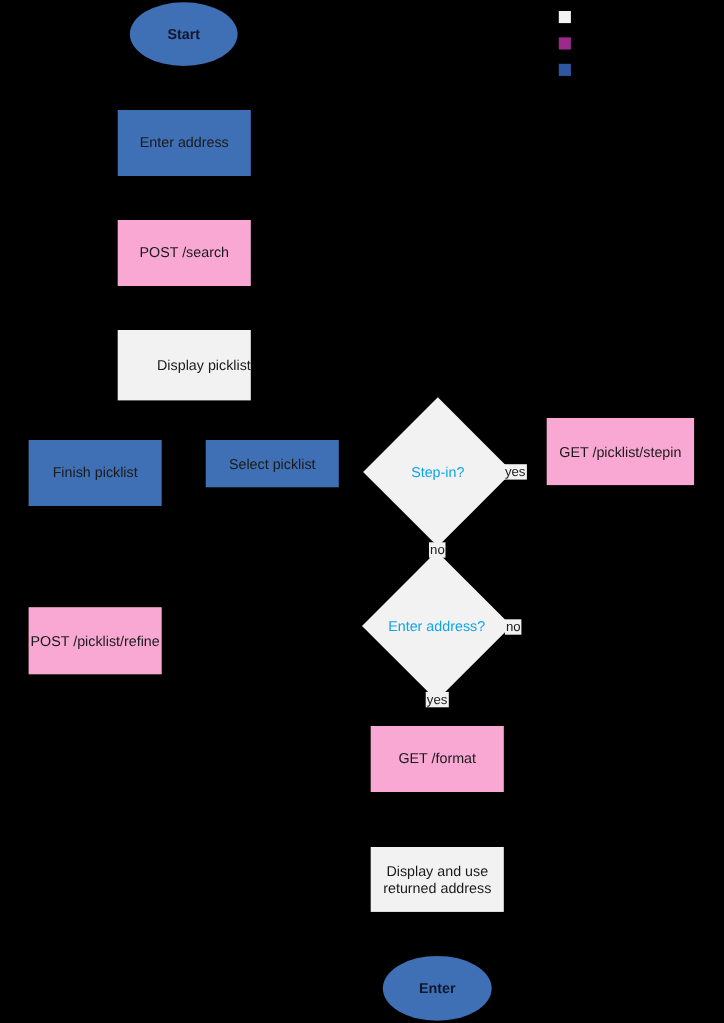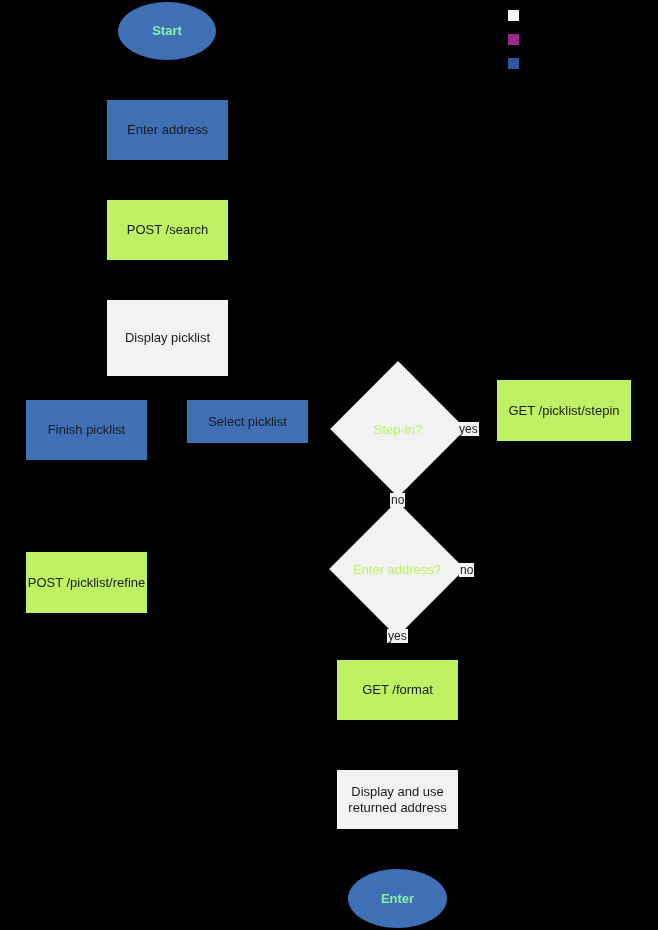--- a/index.html
+++ b/index.html
@@ -24,33 +24,33 @@
     justify-content: center;
     text-align: center;
     line-height: 1.2;
   }
   
   .rect {
     font-size: 13px;
     color: #1a1a1a;
   }
   .rect.blue   { background: #3F6FB5; }
-  .rect.magenta{ background: #bef264; }
+  .rect.magenta{ background: #f9a8d4; }
   .rect.white  { background: #F2F2F2; }
 
   
   .rect .label {
     white-space: nowrap;
   }
 
   
   .ellipse {
     background: #3F6FB5;
     border-radius: 50%;
-    color: #86efac;
+    color: #0f172a;
     font-size: 13px;
     font-weight: bold;
   }
 
   
   .diamond-wrap {
     position: absolute;
   }
   .diamond-shape {
     position: absolute;
@@ -58,21 +58,21 @@
     background: #F2F2F2;
     transform: rotate(45deg);
   }
   .diamond-text {
     position: absolute;
     inset: 0;
     display: flex;
     align-items: center;
     justify-content: center;
     font-size: 13px;
-    color: #bef264;
+    color: #0ea5e9;
     text-align: center;
   }
 
   
   .edge-label {
     position: absolute;
     background: #F2F2F2;
     color: #202020;
     font-size: 12px;
     line-height: 14px;
@@ -144,21 +144,21 @@
   </div>
 
   <div class="node rect blue" style="left:107px; top:100px; width:121px; height:60px;">
     <span class="label">Enter address</span>
   </div>
 
   <div class="node rect magenta" style="left:107px; top:200px; width:121px; height:60px;">
     <span class="label">POST /search</span>
   </div>
 
-  <div class="node rect white" style="left:107px; top:300px; width:121px; height:76px;">
+  <div class="node rect white" style="left:107px; top:300px; width:121px; height:64px;justify-content:flex-end;">
     <span class="label">Display picklist</span>
   </div>
 
   <div class="node rect blue" style="left:26px; top:400px; width:121px; height:60px;">
     <span class="label">Finish picklist</span>
   </div>
 
   <div class="node rect blue" style="left:187px; top:400px; width:121px; height:43px;">
     <span class="label">Select picklist</span>
   </div>

